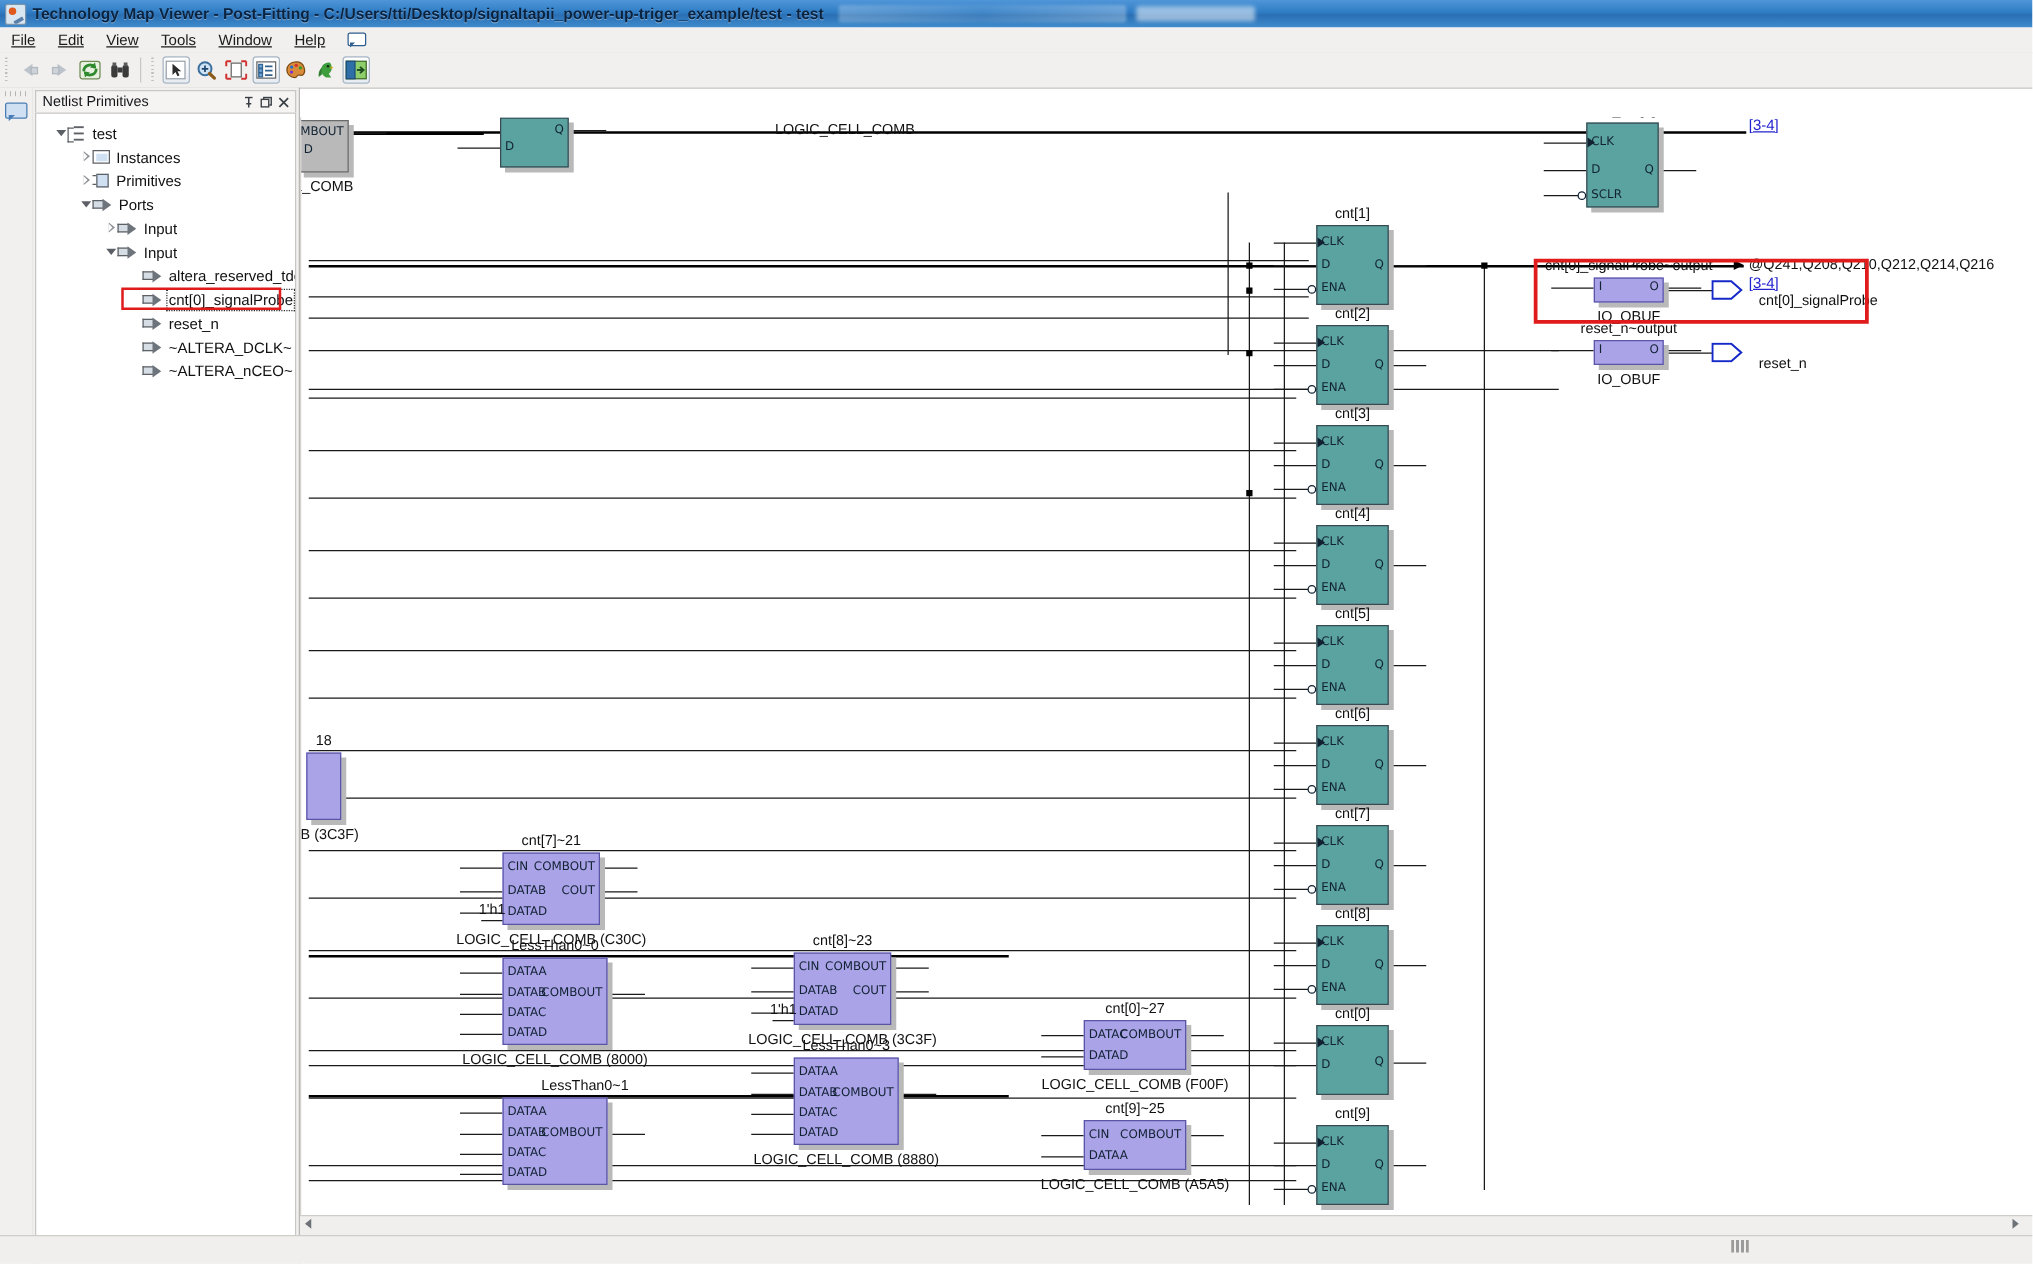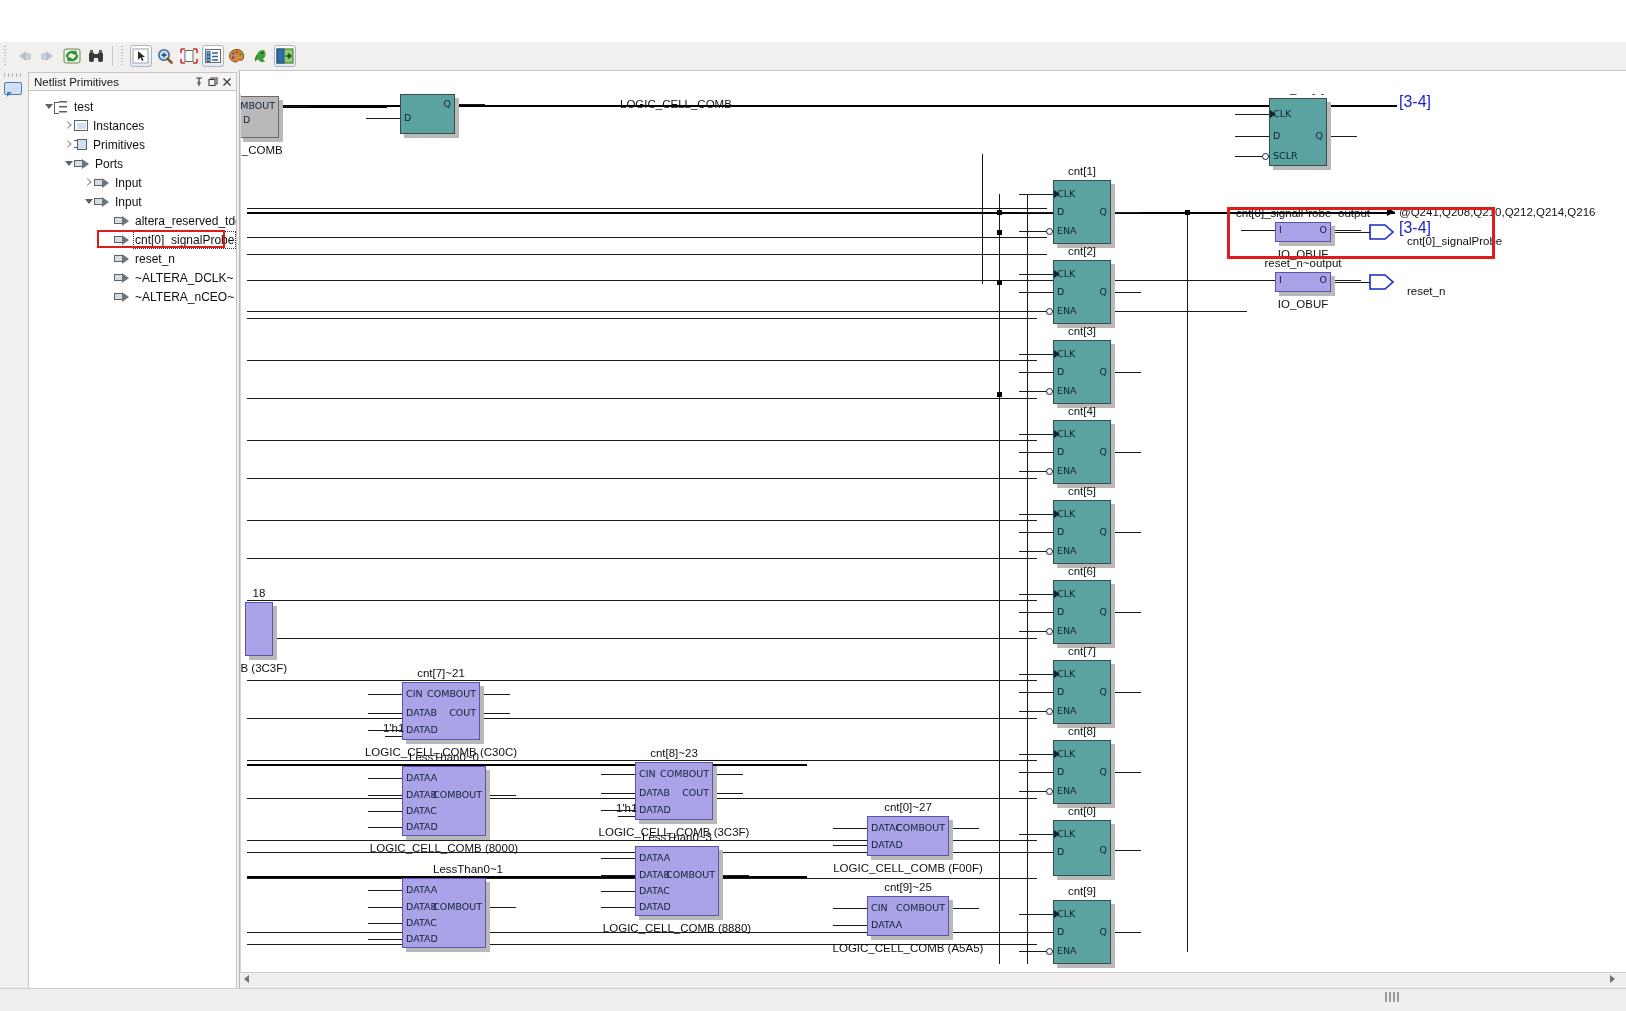--- a/index.html
+++ b/index.html
@@ -278,21 +278,21 @@
   }
   .bubble{
     position:absolute;width:7px;height:7px;border:1.2px solid #123;border-radius:50%;
     background:#fff;box-sizing:border-box;
   }
   .portsym{
     position:absolute;width:26px;height:16px;
   }
   .portsym svg{display:block;}
   .ctext{position:absolute;font-size:11.5px;color:#111;white-space:nowrap;}
-  .btext{position:absolute;font-size:16px;color:#2222cc;white-space:nowrap;}
+  .btext{position:absolute;font-size:12px;color:#2222cc;white-space:nowrap;text-decoration:underline;}
   .redbox{
     position:absolute;border:3px solid #e01b1b;box-sizing:border-box;pointer-events:none;
   }
 
   
   .hscroll{
     position:absolute;left:240px;top:972px;width:1386px;height:16px;
     background:#f0efed;border-top:1px solid #cfcdca;
   }
   .hscroll .larr,.hscroll .rarr{
@@ -309,21 +309,36 @@
   .grip-dots{
     position:absolute;left:1385px;top:992px;width:14px;height:10px;
     background-image:repeating-linear-gradient(to right,#9b9b9b 0 2px,transparent 2px 4px);
   }
 </style>
 </head>
 <body>
 
 <div class="app">
 
-
+  <div class="titlebar">
+    <div class="title-ico"></div>
+    <div class="title-text">Technology Map Viewer - Post-Fitting - C:/Users/tti/Desktop/signaltapii_power-up-triger_example/test - test</div>
+    <div class="title-ghost"></div>
+    <div class="title-ghost2"></div>
+  </div>
+
+  <div class="menubar">
+    <div class="menu-item"><u>File</u></div>
+    <div class="menu-item"><u>Edit</u></div>
+    <div class="menu-item"><u>View</u></div>
+    <div class="menu-item"><u>Tools</u></div>
+    <div class="menu-item"><u>Window</u></div>
+    <div class="menu-item"><u>Help</u></div>
+    <div class="menu-bubble"></div>
+  </div>
 
   <div class="toolbar">
     <div class="grip"></div>
     <div class="tbtn">
       <svg width="18" height="16" viewBox="0 0 18 16">
           <path d="M11 3 L4 8 L11 13 Z" fill="#bcc3ca"></path>
           <rect x="10" y="6" width="5" height="5" fill="#cdd3d9" stroke="#b1b8be"></rect>
         </svg>
     </div>
     <div class="tbtn">

